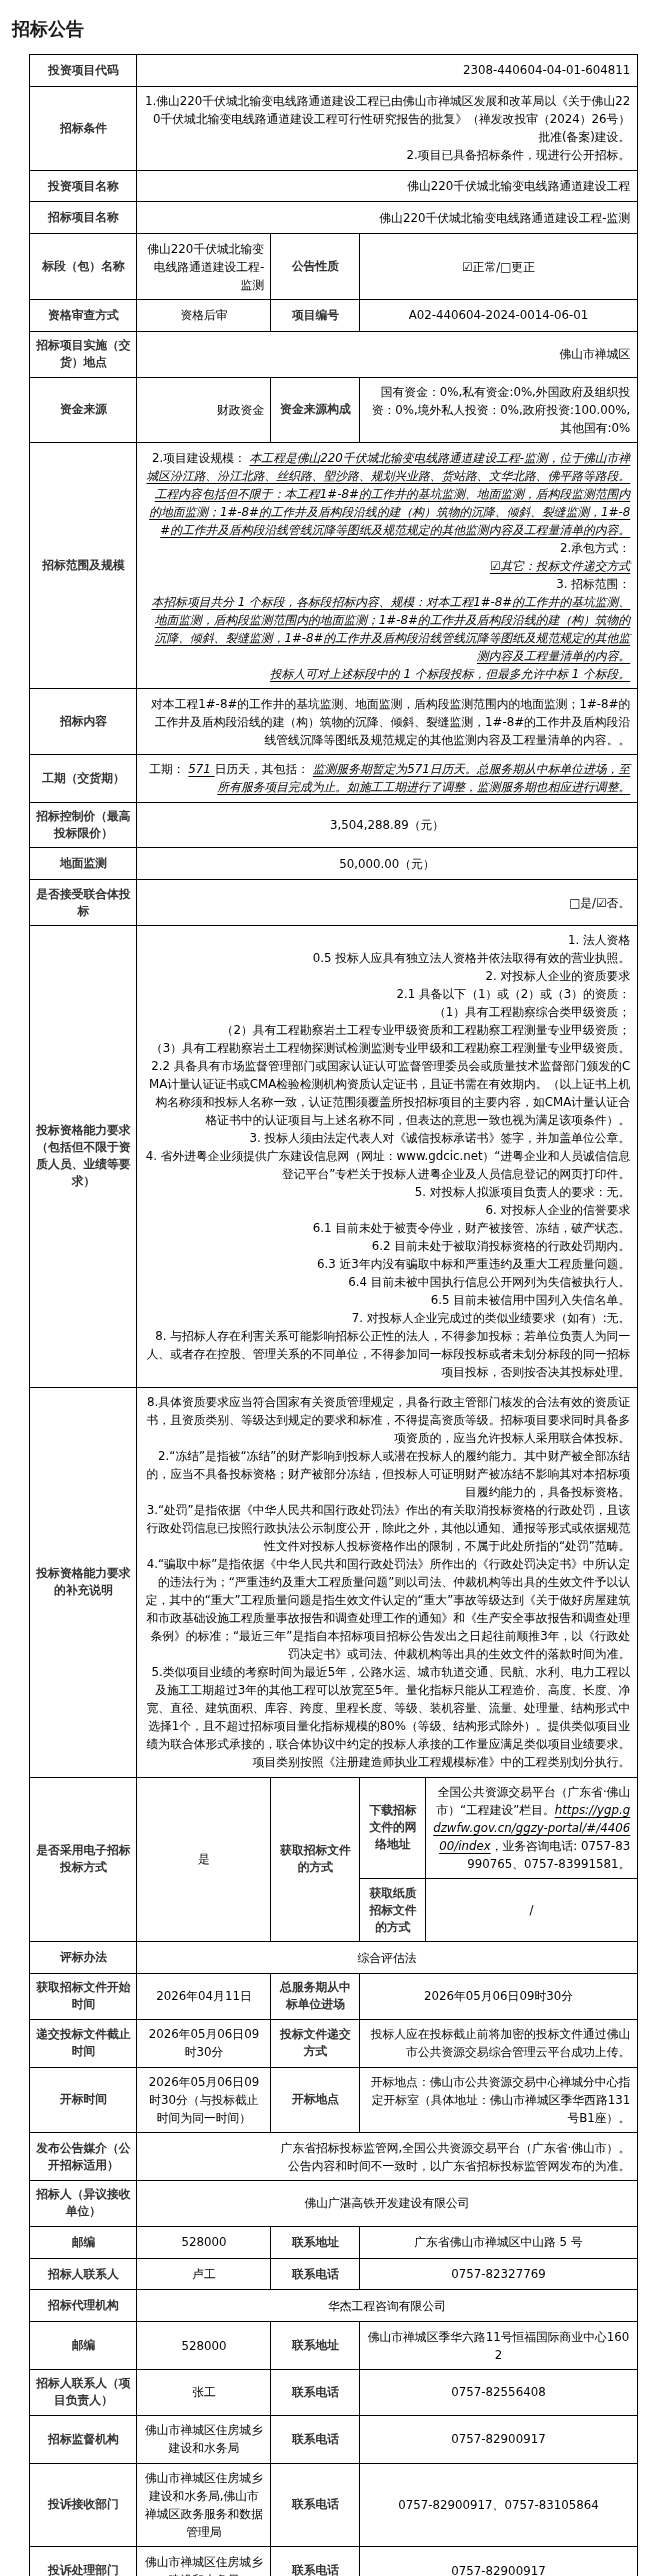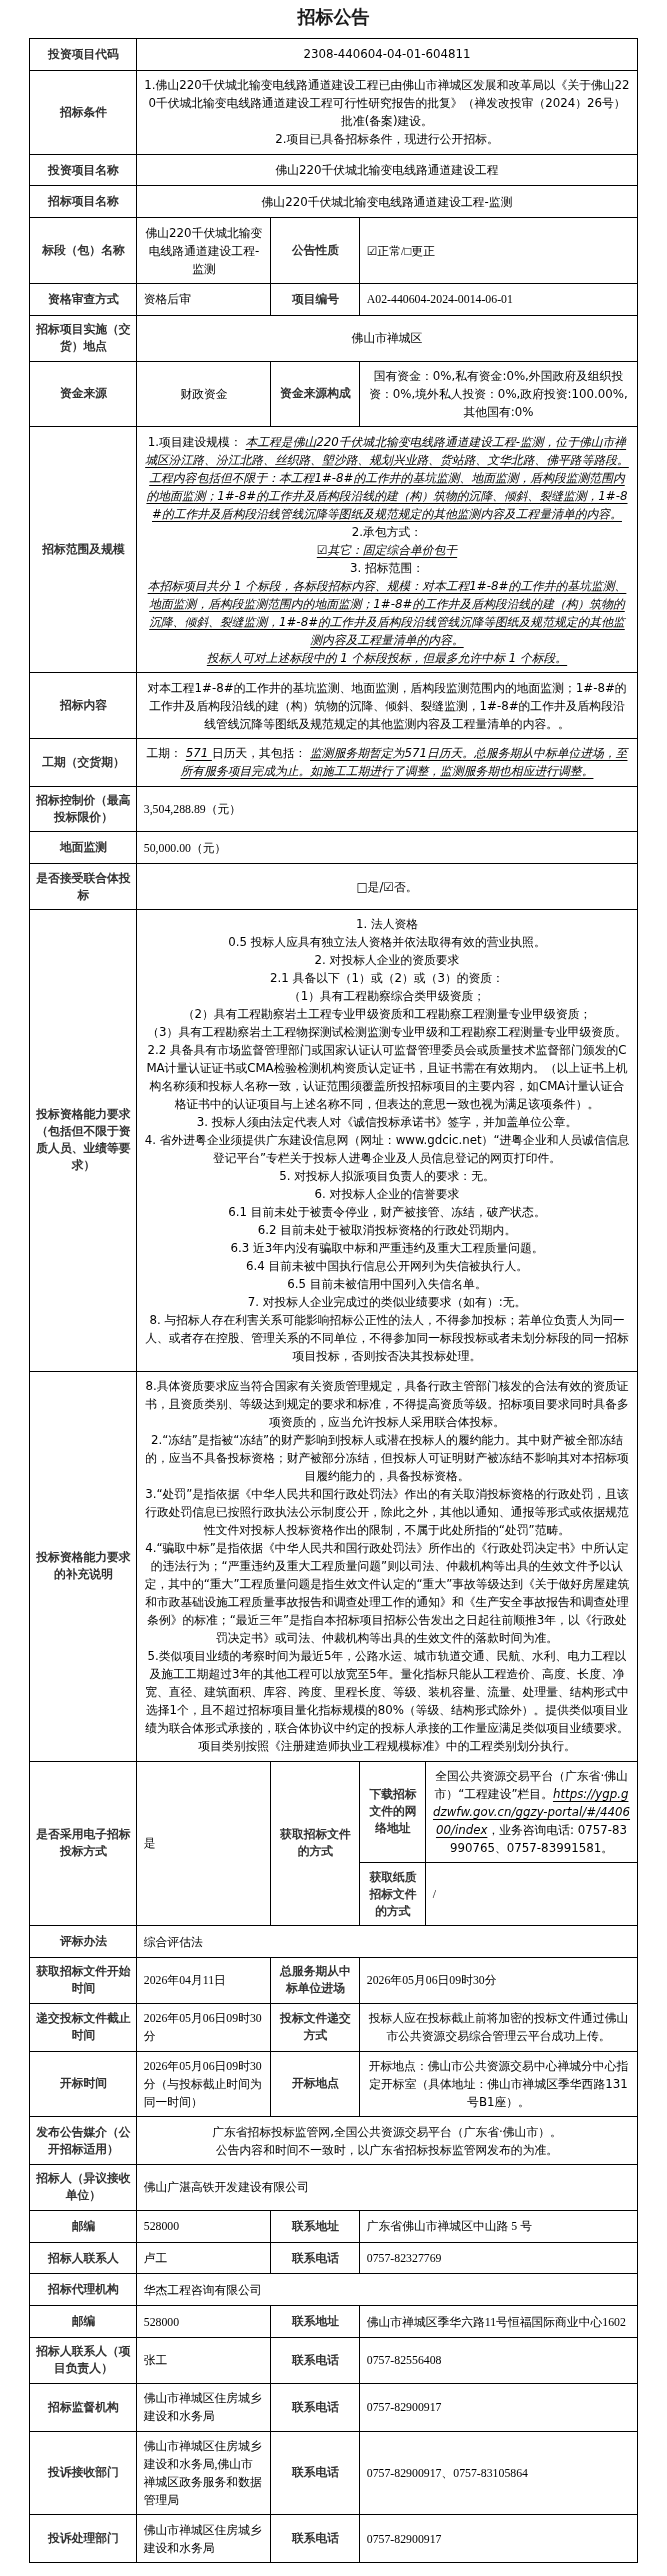--- a/index.html
+++ b/index.html
@@ -1,23 +1,23 @@
 <!DOCTYPE html>
 <html style="font-size:14.5px"><head>
 <meta charset="utf-8">
 <style>
   html,body{margin:0;padding:0;background:#ffffff;}
   body{width:667px;font-family:"DejaVu Sans","Liberation Sans",sans-serif;color:#000;}
   .page{width:667px;}
-  .doc-title{font-size:18px;font-weight:bold;text-align:center;margin:0;padding:6.3px 0 1.8px;line-height:22px;color:#1a1a1a;}
+  .doc-title{font-size:18px;font-weight:bold;text-align:left;margin:12px;padding:6.3px 0 1.8px;line-height:22px;color:#1a1a1a;}
   table.doc{border-collapse:collapse;width:606px;margin:8px auto;table-layout:fixed;border:1.8px solid #000;}
   td{border:0.9px solid #000;font-size:11.8px;line-height:18px;padding:5.4px 6.3px;vertical-align:middle;word-break:break-all;}
   td.lbl{font-weight:bold;text-align:center;color:#333;padding:5.4px 3.6px;line-height:17px;}
-  td.c{font-family:Liberation Serif, serif;}
-  td.txt{text-align:center;}
+  td.c{text-align:center;}
+  td.txt{text-align:right;}
   .ln{min-height:18px;}
   .u{text-decoration:underline;text-underline-offset:2.7px;font-style:italic;}
   tr.h35 td{height:20px;}
   tr.h48 td{height:33px;}
 </style>
 </head>
 <body>
 
 <div class="page">
   <div class="doc-title">招标公告</div>
@@ -77,23 +77,23 @@
     <tr>
       <td class="lbl">资金来源</td>
       <td class="txt">财政资金</td>
       <td class="lbl">资金来源构成</td>
       <td class="txt" colspan="2">国有资金：0%,私有资金:0%,外国政府及组织投资：0%,境外私人投资：0%,政府投资:100.00%,其他国有:0%</td>
     </tr>
 
     <tr>
       <td class="lbl">招标范围及规模</td>
       <td class="txt" colspan="4">
-            <div class="ln"><span>1.项目建设规模： </span><span class="u">本工程是佛山220千伏城北输变电线路通道建设工程-监测，位于佛山市禅城区汾江路、汾江北路、丝织路、塱沙路、规划兴业路、货站路、文华北路、佛平路等路段。工程内容包括但不限于：本工程1#-8#的工作井的基坑监测、地面监测，盾构段监测范围内的地面监测；1#-8#的工作井及盾构段沿线的建（构）筑物的沉降、倾斜、裂缝监测，1#-8#的工作井及盾构段沿线管线沉降等图纸及规范规定的其他监测内容及工程量清单的内容。</span></div>
+            <div class="ln"><span>2.项目建设规模： </span><span class="u">本工程是佛山220千伏城北输变电线路通道建设工程-监测，位于佛山市禅城区汾江路、汾江北路、丝织路、塱沙路、规划兴业路、货站路、文华北路、佛平路等路段。工程内容包括但不限于：本工程1#-8#的工作井的基坑监测、地面监测，盾构段监测范围内的地面监测；1#-8#的工作井及盾构段沿线的建（构）筑物的沉降、倾斜、裂缝监测，1#-8#的工作井及盾构段沿线管线沉降等图纸及规范规定的其他监测内容及工程量清单的内容。</span></div>
             <div class="ln"><span>2.承包方式：</span></div>
-            <div class="ln"><span class="u">☑其它：固定综合单价包干</span></div>
+            <div class="ln"><span class="u">☑其它：投标文件递交方式</span></div>
             <div class="ln"><span>3. 招标范围：</span></div>
             <div class="ln"><span class="u">本招标项目共分 1 个标段，各标段招标内容、规模：对本工程1#-8#的工作井的基坑监测、地面监测，盾构段监测范围内的地面监测；1#-8#的工作井及盾构段沿线的建（构）筑物的沉降、倾斜、裂缝监测，1#-8#的工作井及盾构段沿线管线沉降等图纸及规范规定的其他监测内容及工程量清单的内容。</span></div>
             <div class="ln"><span class="u">投标人可对上述标段中的 1 个标段投标，但最多允许中标 1 个标段。</span></div>
           </td>
     </tr>
 
     <tr>
       <td class="lbl">招标内容</td>
       <td class="txt" colspan="4">对本工程1#-8#的工作井的基坑监测、地面监测，盾构段监测范围内的地面监测；1#-8#的工作井及盾构段沿线的建（构）筑物的沉降、倾斜、裂缝监测，1#-8#的工作井及盾构段沿线管线沉降等图纸及规范规定的其他监测内容及工程量清单的内容。。</td>
     </tr>

